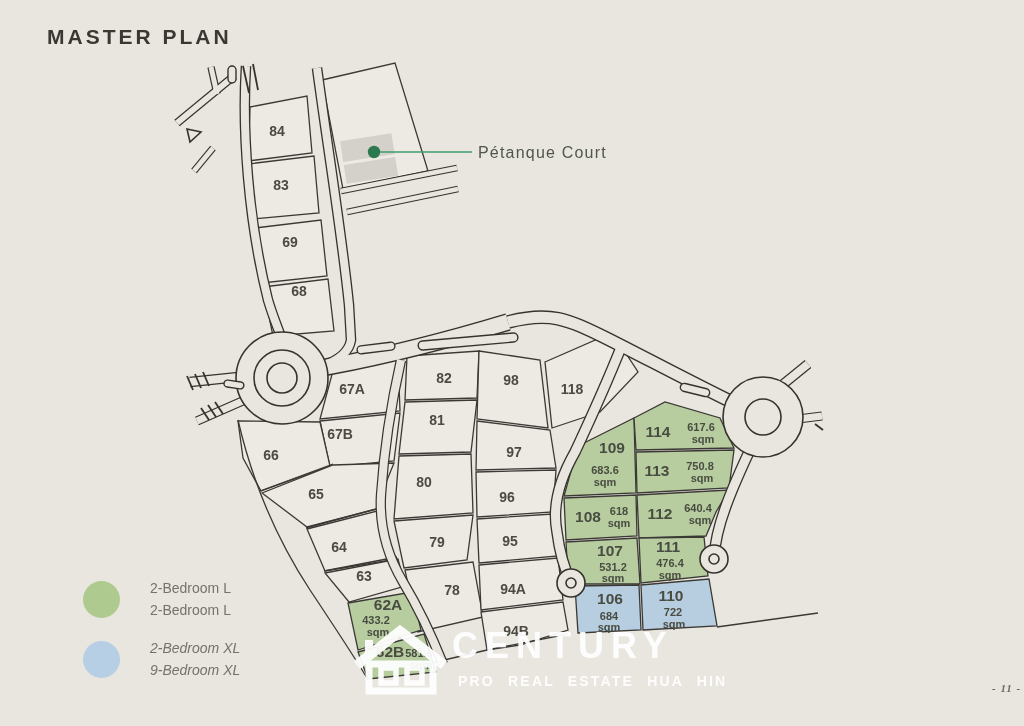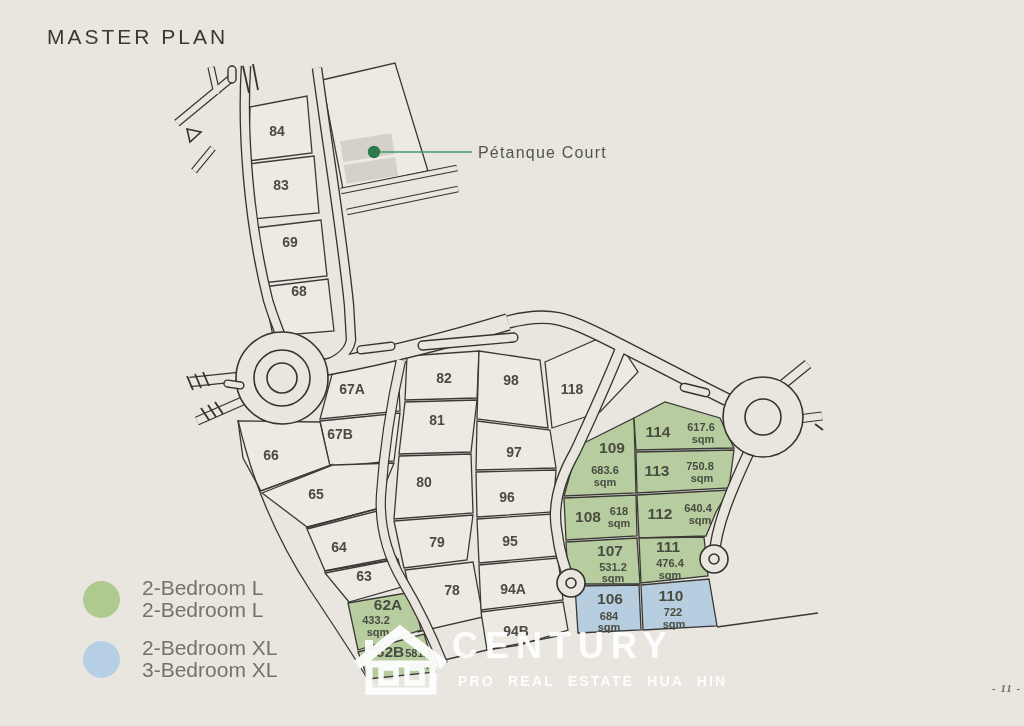--- a/index.html
+++ b/index.html
@@ -16,24 +16,24 @@
   .tick{stroke:#35332c;stroke-width:1.8;}
   .num{font:700 14px "Liberation Sans",sans-serif;fill:#4b4a43;text-anchor:middle;}
   .numg{font:700 15.5px "Liberation Sans",sans-serif;fill:#494c41;text-anchor:middle;}
   .area{font:700 11px "Liberation Sans",sans-serif;fill:#494c41;text-anchor:middle;}
   .pet-label{font:16px "Liberation Sans",sans-serif;fill:#50564e;letter-spacing:1.2px;}
   .wm{opacity:.94;}
   .wm-brand{font:700 36px "Liberation Sans",sans-serif;fill:#ffffff;letter-spacing:7px;}
   .wm-tag{font:700 14px "Liberation Sans",sans-serif;fill:#ffffff;letter-spacing:2.2px;word-spacing:7px;}
   .wm-stroke{stroke:#ffffff;fill:none;}
   
-  .title{position:absolute;left:47px;top:25px;font-size:21px;font-weight:400;letter-spacing:3px;color:#3a3833;}
+  .title{position:absolute;left:47px;top:25px;font-size:21px;font-weight:700;letter-spacing:3px;color:#3a3833;}
   .legend-row{position:absolute;left:83px;display:flex;align-items:center;}
   .legend-swatch{width:37px;height:37px;border-radius:50%;flex:0 0 auto;}
-  .legend-text{margin-left:22px;font-size:21px;line-height:22px;color:#73726c;}
+  .legend-text{margin-left:30px;font-size:14px;line-height:22px;color:#73726c;}
   .pagenum{position:absolute;left:992px;top:682px;font:italic 700 11px "Liberation Serif",serif;color:#6f6b63;letter-spacing:1px;}
 </style>
 </head>
 <body>
 
 <div id="stage" style="background-color: rgb(233, 229, 223);">
 
   <svg width="1024" height="726" viewBox="0 0 1024 726">
     <defs>
       <path id="p-diag" d="M 177,123 L 234,76"></path>
@@ -269,22 +269,22 @@
 
   <div class="title">MASTER PLAN</div>
 
   <div class="legend-row" style="top:577px;">
     <div class="legend-swatch" style="background-color: rgb(174, 202, 142);"></div>
     <div class="legend-text">
       <div>2-Bedroom L</div>
       <div>2-Bedroom L</div>
     </div>
   </div>
-  <div class="legend-row" style="top:637px;">
+  <div class="legend-row" style="top:637px;font-style:italic;">
     <div class="legend-swatch" style="background-color: rgb(182, 207, 228);"></div>
     <div class="legend-text">
       <div>2-Bedroom XL</div>
-      <div>3-Bedroom XL</div>
+      <div>9-Bedroom XL</div>
     </div>
   </div>
 
   <div class="pagenum">- 11 -</div>
 </div>
 
 </body></html>

